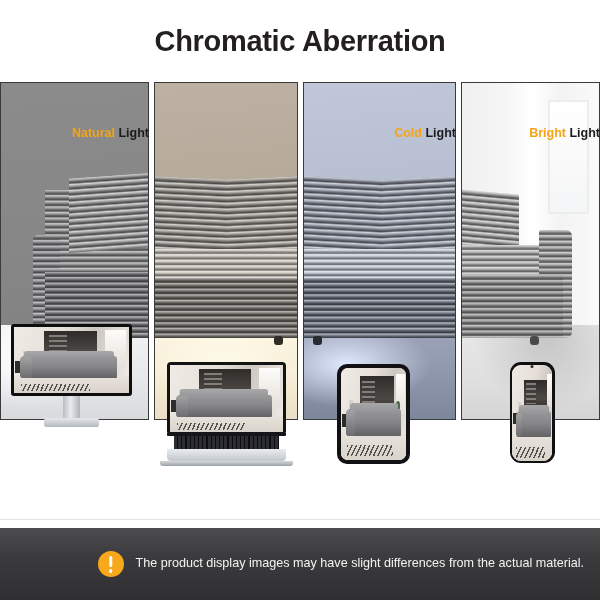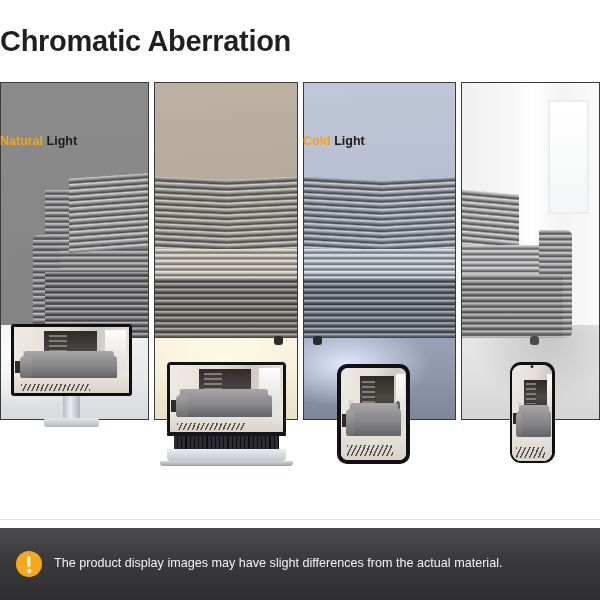--- a/index.html
+++ b/index.html
@@ -9,20 +9,21 @@
     background: #ffffff;
     overflow: hidden;
     position: relative;
   }
 
   
   .title-wrap {
     height: 82px;
     display: flex;
     align-items: center;
+    justify-content: center;
   }
   .page-title {
     font-size: 29px;
     font-weight: bold;
     color: #231f20;
     letter-spacing: -0.3px;
   }
 
   
   .panels {
@@ -43,26 +44,25 @@
     left: 0;
     width: 100%;
     height: 338px;
     border: 1px solid #3a3a3a;
     overflow: hidden;
   }
   .panel-label {
     position: absolute;
     top: 44px;
     width: 100%;
-    text-align: left;
+    text-align: right;
     font-size: 12.5px;
     font-weight: bold;
     z-index: 30;
     white-space: nowrap;
-    margin-top: 8px;
   }
   .lbl-accent { color: #f5a416; }
   .lbl-rest { color: #1c1c1c; }
 
   
   .wall { position: absolute; left: 0; top: 0; width: 100%; height: 100%; }
   .floor {
     position: absolute; left: 0; bottom: 0; width: 100%; height: 28%;
   }
   .floorglow {
@@ -225,20 +225,21 @@
 
   
   .disclaimer {
     position: absolute;
     left: 0; top: 528px;
     width: 600px; height: 72px;
     background: linear-gradient(180deg,#4d4d4f 0%,#3b3b3d 40%,#2f2f31 100%);
     display: flex;
     align-items: center;
     padding: 0 16px;
+    justify-content: flex-end;
   }
   .warn-icon {
     flex: 0 0 auto;
     width: 26px; height: 26px;
     border-radius: 50%;
     background: #f7a81b;
     position: relative;
     margin-right: 12px;
   }
   .warn-icon::before {
@@ -453,20 +454,23 @@
             <div class="ph-side" style="bottom:38%;left:1%;width:14%;height:11%;"></div>
             <div class="ph-lamp" style="bottom:52%;left:13%;width:8%;height:9%;"></div>
             <div class="ph-sofa" style="bottom:24%;left:12%;width:84%;height:28%;"></div>
             <div class="ph-cush" style="bottom:45%;left:16%;width:76%;height:13%;"></div>
             <div class="ph-arm" style="bottom:24%;left:9%;width:16%;height:26%;"></div>
           </div>
         </div>
       </div>
     </div>
 
+    <div class="panel-label">
+      <span class="lbl-accent">Bright</span><span class="lbl-rest"> Light</span>
+    </div>
   </div>
 
 </div>
 
 <div class="hr-top"></div>
 
 <div class="disclaimer">
   <div class="warn-icon"></div>
   <div>
     <div class="disc-text">The product display images may have slight differences from the actual material.</div>

